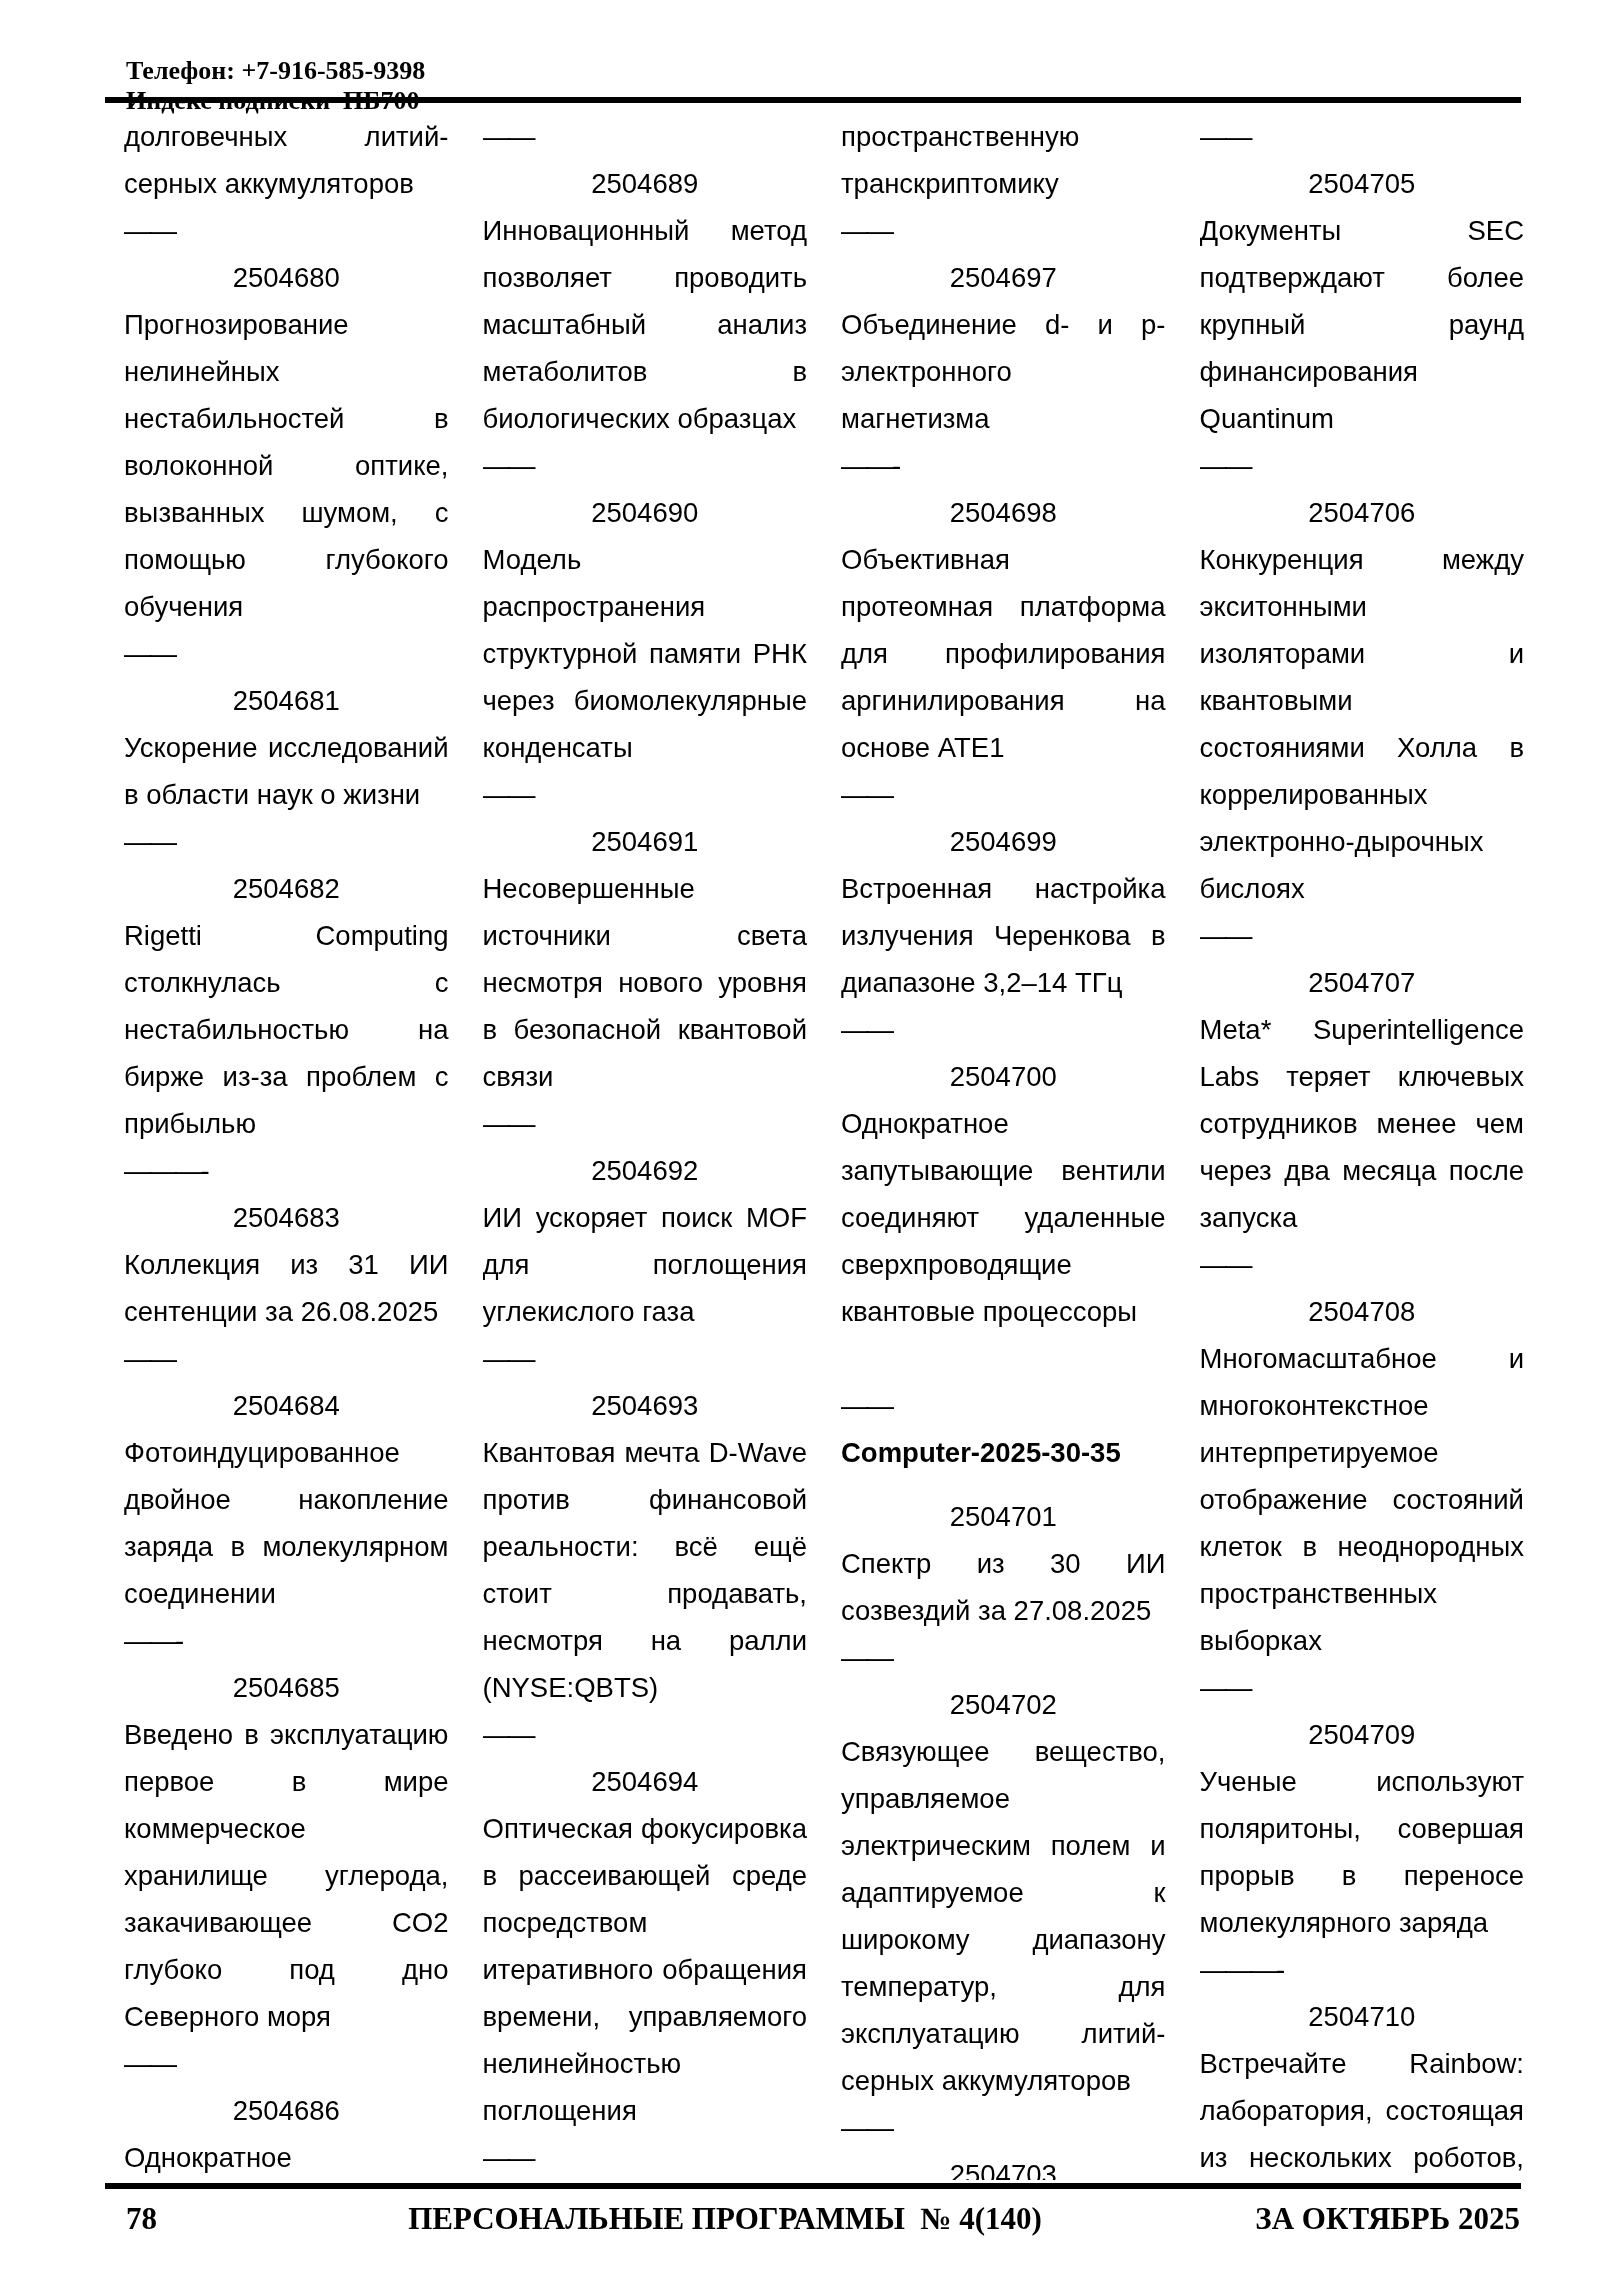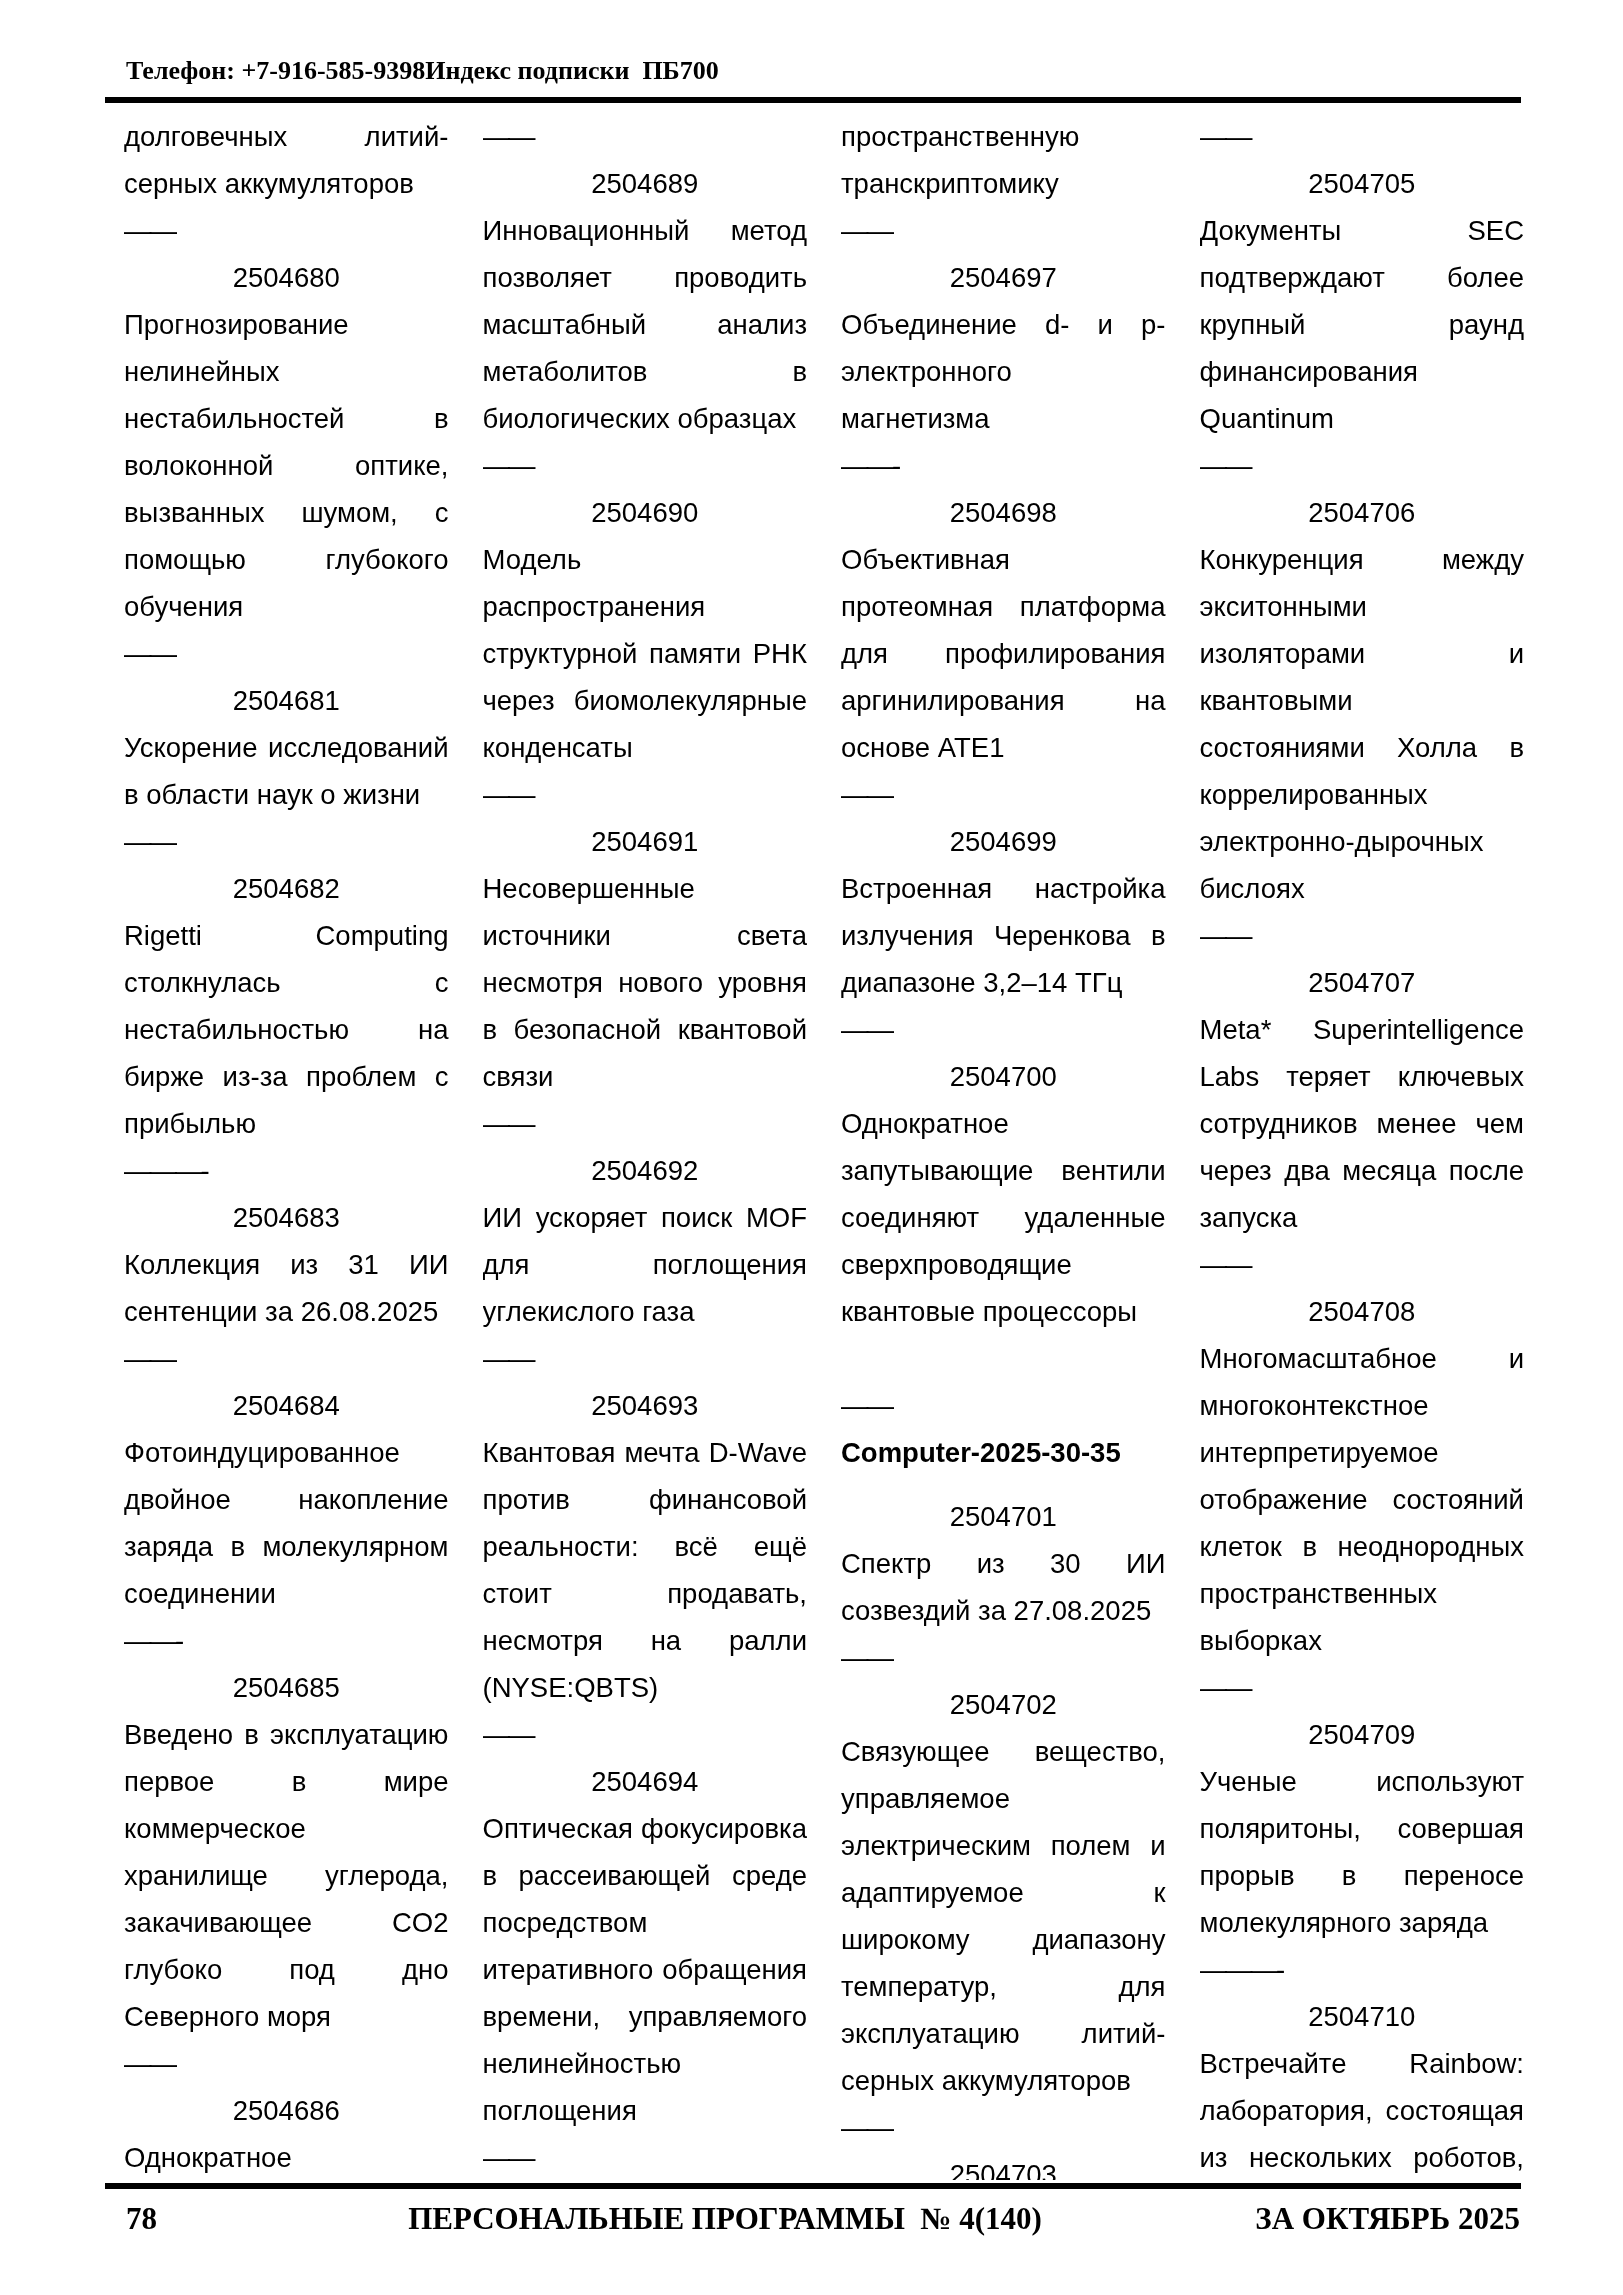--- a/index.html
+++ b/index.html
@@ -3,23 +3,23 @@
 <meta charset="utf-8">
 <style>
   html,body{margin:0;padding:0;}
   body{
     width:1623px;height:2295px;background:#ffffff;color:#000;
     font-family:"Liberation Sans","DejaVu Sans",sans-serif;
     position:relative;overflow:hidden;
   }
   .header{
     position:absolute;top:56px;left:126px;right:103px;
-    display:flex;justify-content:flex-start;align-items:baseline;
+    display:flex;justify-content:center;align-items:baseline;
     font-family:"Liberation Serif","DejaVu Serif",serif;
-    font-weight:bold;font-size:26px;white-space:pre;
+    font-weight:bold;font-size:26px;white-space:pre;flex-direction:column;
   }
   .rule{position:absolute;left:105px;right:102px;height:5.9px;background:#000;}
   .rule-top{top:97px;}
   .rule-bottom{top:2183px;}
   .content{
     position:absolute;top:113px;left:124px;width:1400px;height:2067px;
     display:grid;grid-template-columns:repeat(4,1fr);column-gap:34px;
     overflow:hidden;
   }
   .col{overflow:hidden;font-size:27.5px;line-height:47px;}

